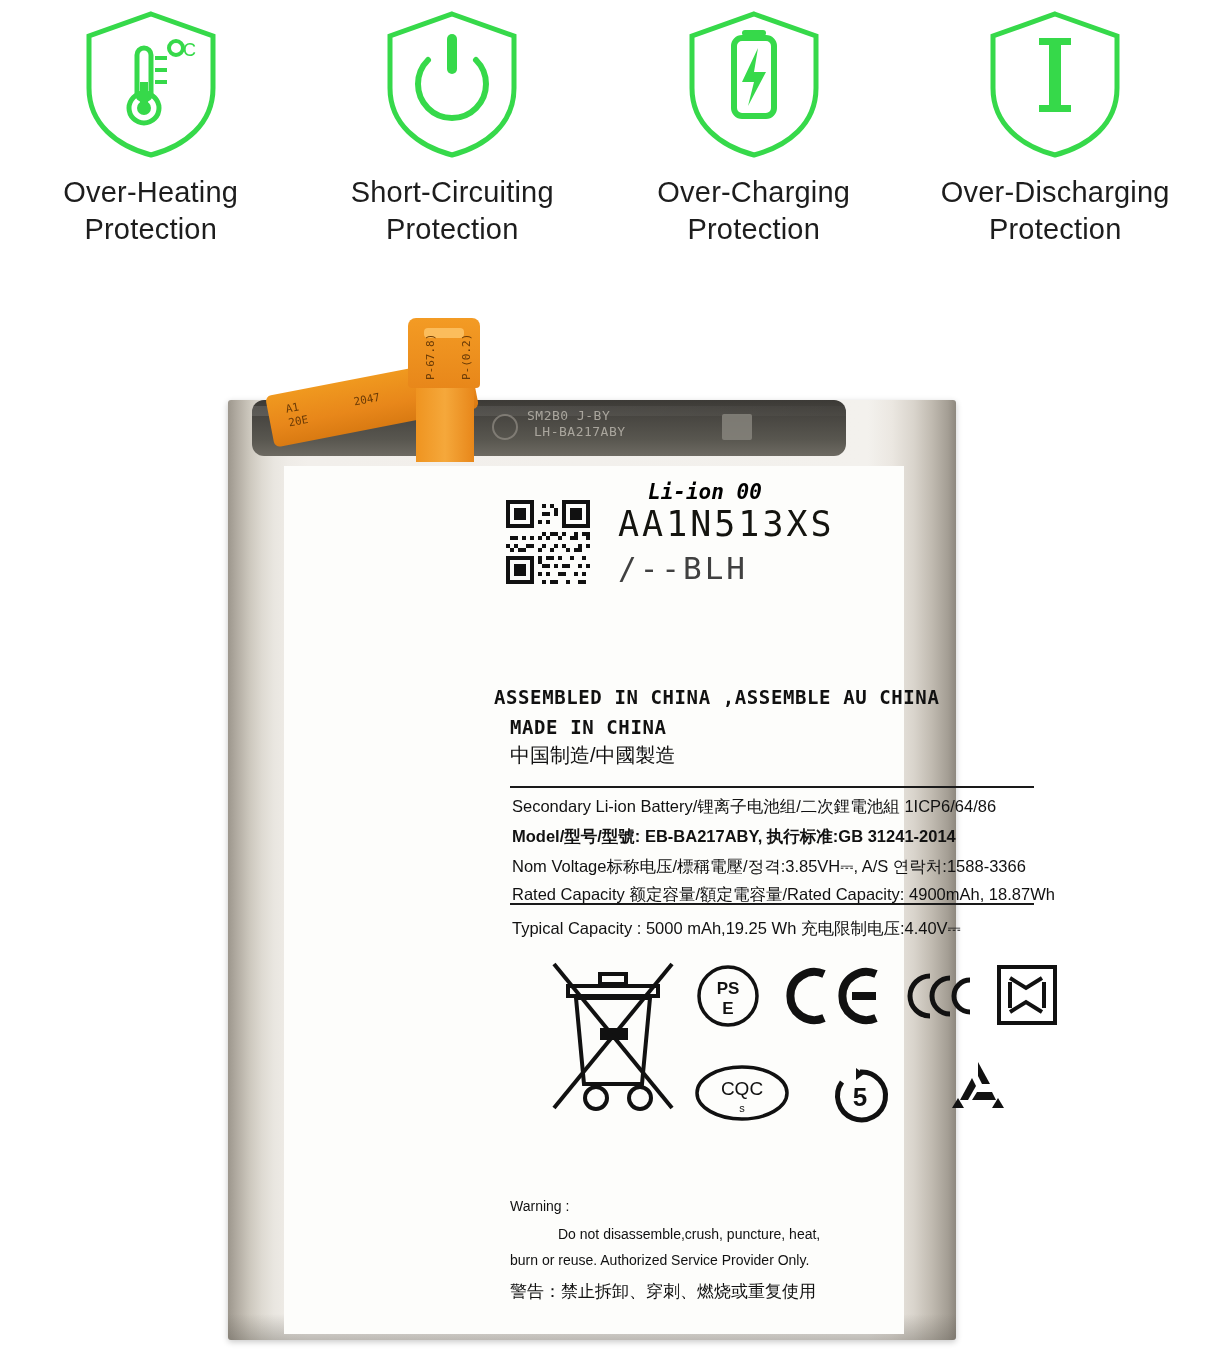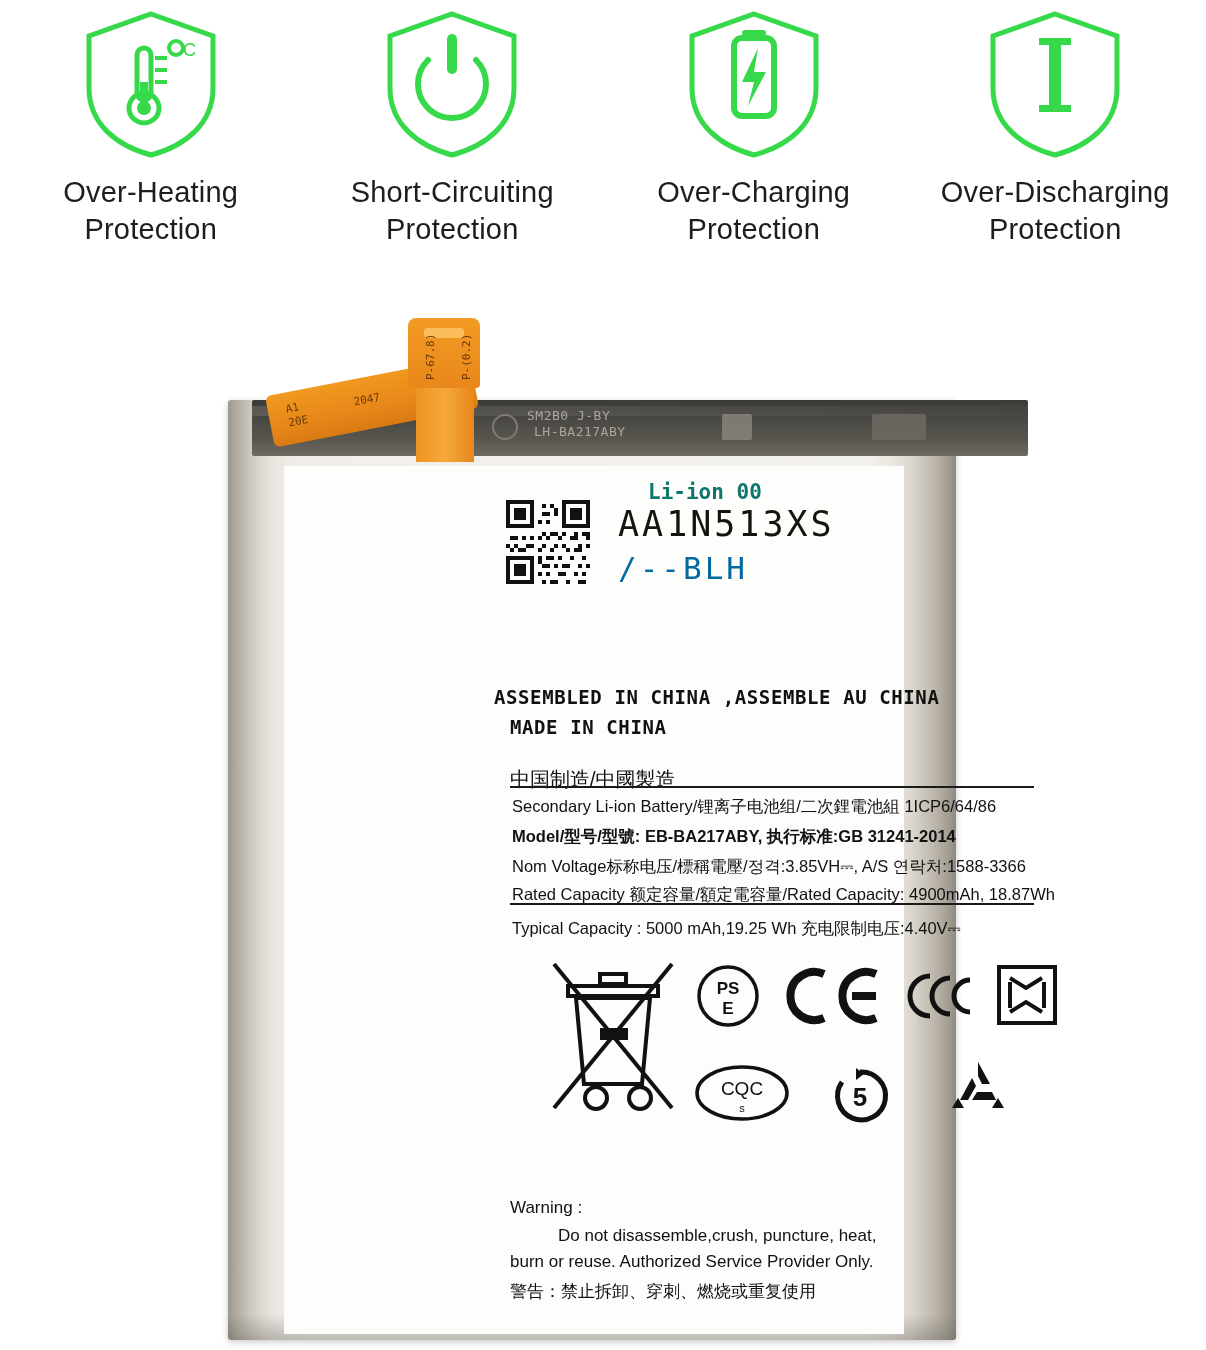--- a/index.html
+++ b/index.html
@@ -50,23 +50,23 @@
     background: linear-gradient(90deg,
       #9d978d 0px, #b4aea4 10px, #cdc8be 22px, #dedad2 34px,
       #e9e6e0 46px, #efece7 60px, #f2efeb 80px, #f3f1ed 640px,
       #ebe7e1 664px, #d9d4cc 686px, #c0bab0 704px, #a49e94 720px, #8e887e 728px);
     border-radius: 3px;
     box-shadow: 0 2px 6px rgba(0,0,0,.22);
   }
   .bat-top-strip {
     position: absolute;
     left: 24px; top: 82px;
-    width: 776px; height: 56px;
+    width: 594px; height: 56px;
     background: linear-gradient(180deg,#3c3a36 0%, #4a4843 35%, #58564f 70%, #6d6a62 100%);
-    border-radius: 2px;
+    border-radius: 12px;
     overflow: hidden;
   }
   .bat-top-strip .glint {
     position:absolute; left:0; top:6px; width:100%; height:10px;
     background: linear-gradient(90deg, rgba(255,255,255,.12), rgba(255,255,255,.02));
   }
   .strip-text {
     position:absolute; left: 275px; top: 8px;
     color:#b9b5ac; font-size: 13px; font-family:"DejaVu Sans Mono", monospace;
     letter-spacing:.5px; opacity:.85;
@@ -128,34 +128,34 @@
     width: 84px; height: 84px;
   }
   .serial {
     position:absolute; left: 390px; top: 186px;
     font-family:"DejaVu Sans Mono", monospace;
     font-size: 35px; letter-spacing: 3px; color:#14140f;
   }
   .serial2 {
     position:absolute; left: 390px; top: 232px;
     font-family:"DejaVu Sans Mono", monospace;
-    font-size: 31px; letter-spacing: 3px; color:#0369a1;
+    font-size: 31px; letter-spacing: 3px; color:#404040;
   }
   .made1 {
     position:absolute; left: 266px; top: 368px;
     font-family:"DejaVu Sans Mono", monospace;
     font-size: 19px; font-weight: 700; letter-spacing:.6px; color:#111;
   }
   .made2 {
     position:absolute; left: 282px; top: 398px;
     font-family:"DejaVu Sans Mono", monospace;
     font-size: 19px; font-weight: 700; letter-spacing:.6px; color:#111;
   }
   .made3 {
-    position:absolute; left: 282px; top: 448px;
+    position:absolute; left: 282px; top: 424px;
     font-size: 20px; color:#111;
   }
   .rule {
     position:absolute; left: 282px; width: 524px; height: 2px; background:#1a1a1a;
   }
   .rule.r1 { top: 468px; }
   .rule.r2 { top: 585px; }
   .spec {
     position:absolute; left: 284px;
     font-size: 16.5px; color:#111; white-space:nowrap;
@@ -172,27 +172,28 @@
   .wheelie { position:absolute; left:40px; top:0; width:130px; height:170px; }
   .pse { position:absolute; left: 188px; top: 6px; width: 64px; height: 64px; }
   .ce { position:absolute; left: 272px; top: 8px; width: 104px; height: 60px; }
   .ccc { position:absolute; left: 392px; top: 10px; width: 78px; height: 56px; }
   .wee { position:absolute; left: 488px; top: 6px; width: 62px; height: 62px; }
   .cqc { position:absolute; left: 186px; top: 104px; width: 96px; height: 62px; }
   .r5  { position:absolute; left: 322px; top: 108px; width: 60px; height: 60px; }
   .recy{ position:absolute; left: 440px; top: 98px; width: 60px; height: 60px; }
   .liion {
     position:absolute; left: 420px; top: 162px;
-    font-size: 21px; font-weight: 700; color:#0f766e;
+    font-size: 21px; font-weight: 700; color:#000000;
     font-family:"DejaVu Sans Mono", monospace;
+    font-style:italic;
   }
 
   .warn {
     position:absolute; left: 282px;
-    font-size: 17px; color:#111; white-space:nowrap;
+    font-size: 14px; color:#111; white-space:nowrap;
   }
   .warn.w0 { top: 880px; }
   .warn.w1 { top: 908px; margin-left: 48px; }
   .warn.w2 { top: 934px; }
   .warn.w3 { top: 962px; font-size:17px; }
 
   .bat-bottom-edge {
     position:absolute; left:0; bottom:0; width:728px; height:26px;
     background: linear-gradient(180deg, rgba(0,0,0,0) 0%, rgba(90,86,78,.35) 100%);
     border-radius: 0 0 3px 3px;

